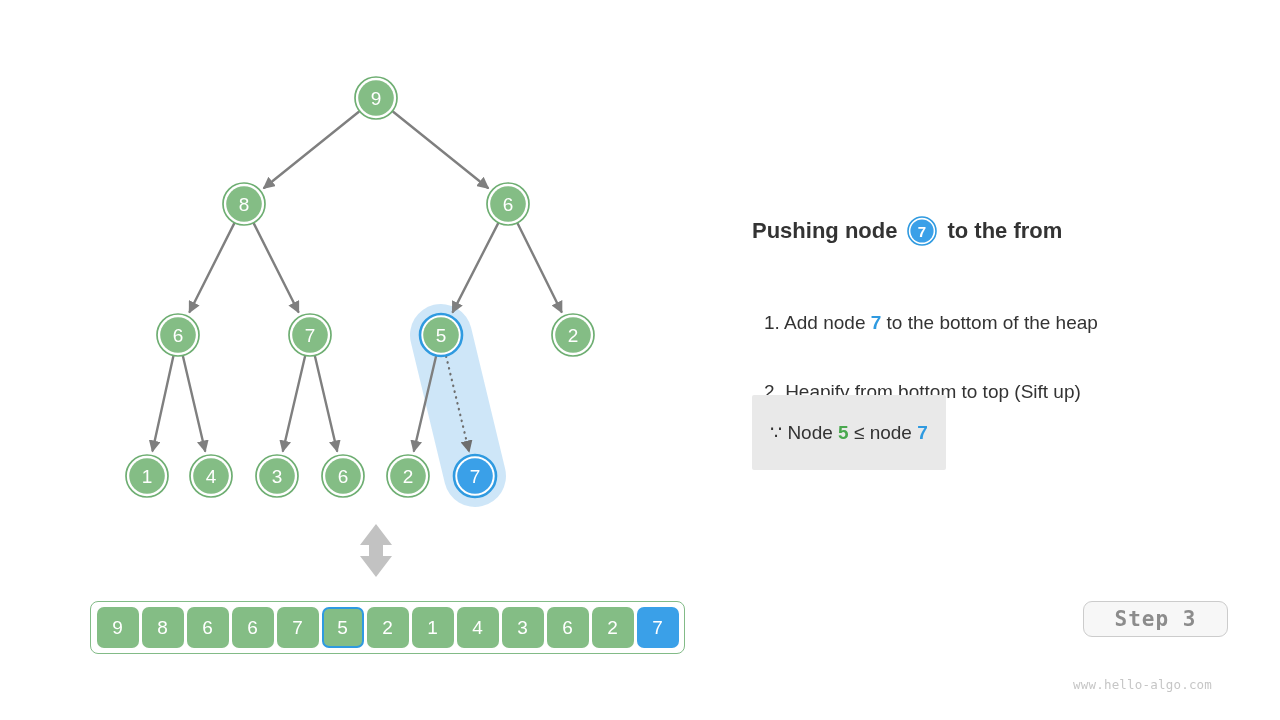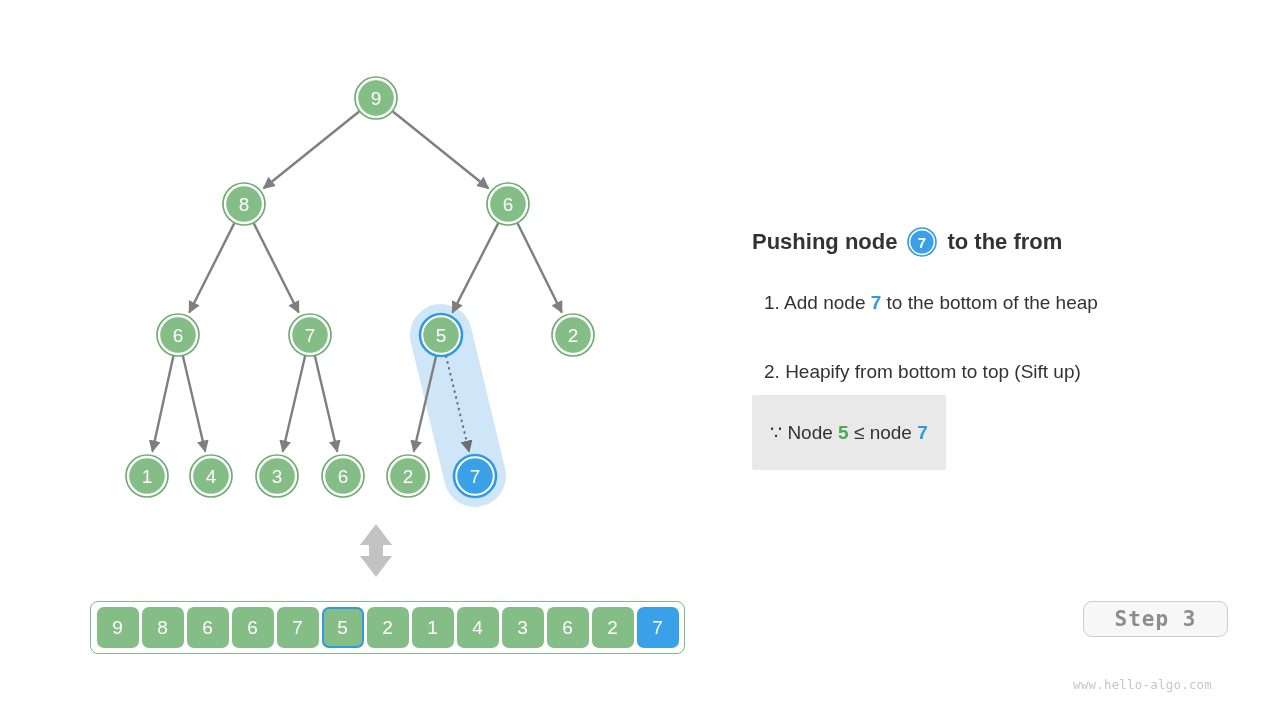--- a/index.html
+++ b/index.html
@@ -85,34 +85,34 @@
   #panel-title {
     position: absolute;
     left: 0;
     top: 216px;
     font-size: 22px;
     font-weight: bold;
     color: #333333;
     display: flex;
     align-items: center;
     white-space: nowrap;
-    margin-top: 11px;
   }
   #panel-title .badge {
     display: inline-block;
     width: 30px; height: 30px;
     margin: 0 10px;
     position: relative;
   }
   .step-line {
     position: absolute;
     left: 12px;
     font-size: 19px;
     color: #333333;
     white-space: nowrap;
+    margin-top: 20px;
   }
   #step-1 { top: 292px; }
   #step-2 { top: 361px; }
   .hl-blue { color: #2f9ae0; font-weight: bold; }
   .hl-green { color: #4aa84f; font-weight: bold; }
 
   #reason-box {
     position: absolute;
     left: 0;
     top: 395px;

